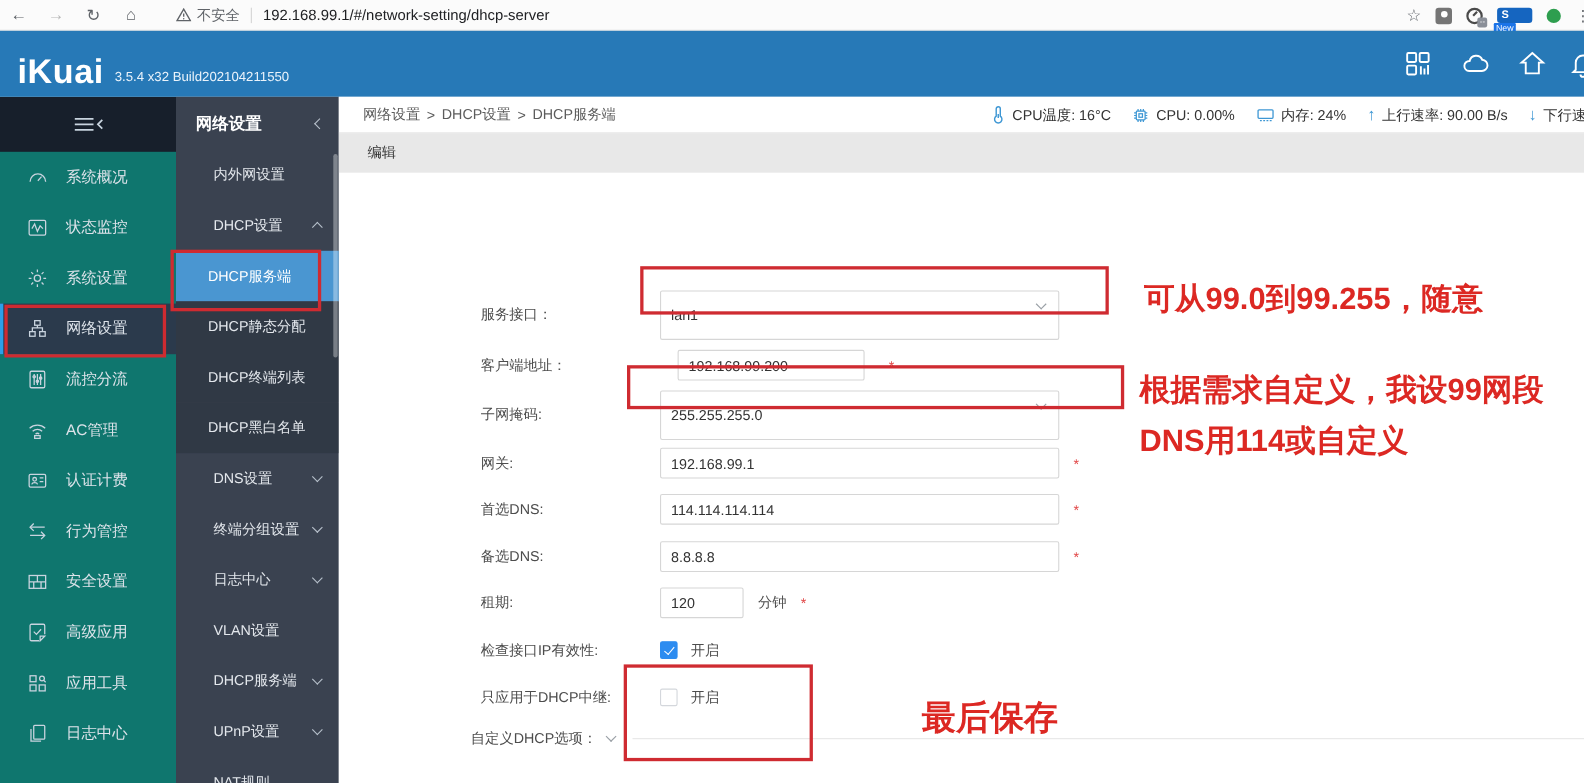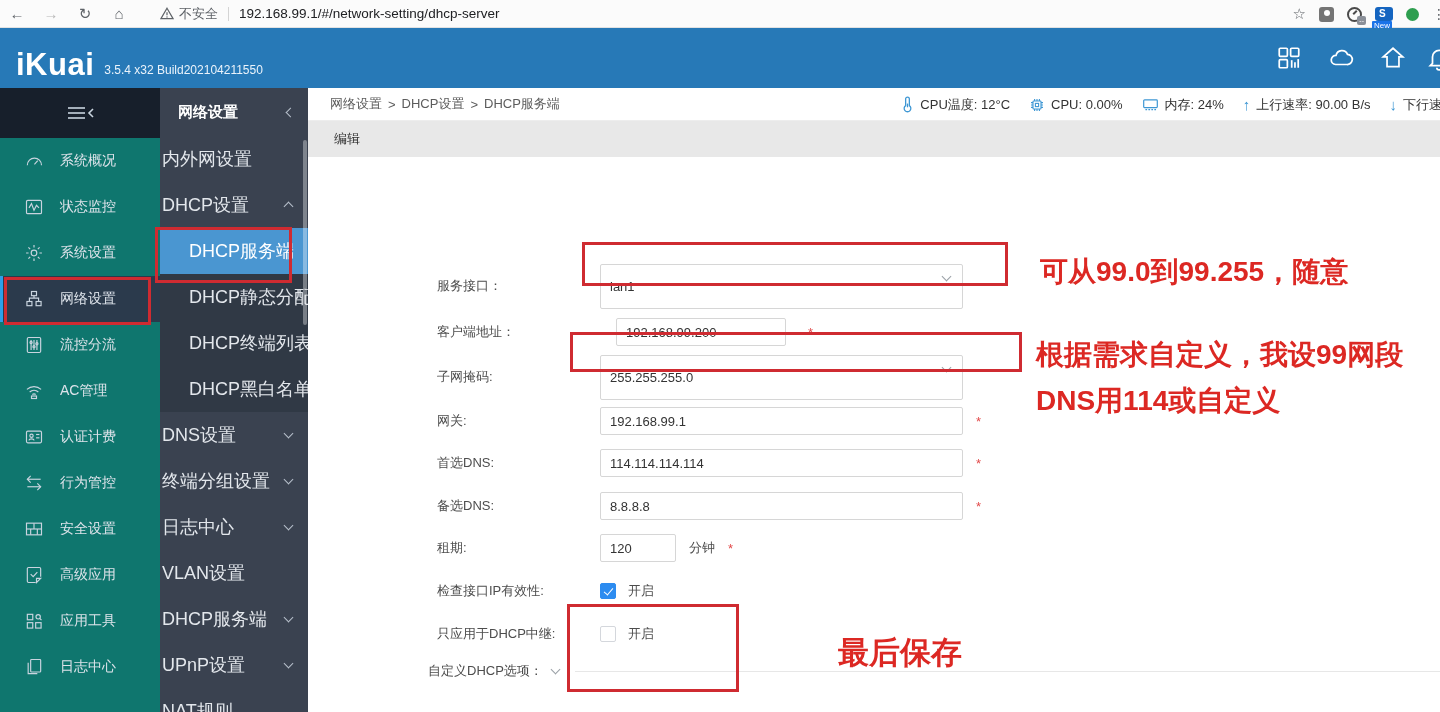--- a/index.html
+++ b/index.html
@@ -16,21 +16,21 @@
   .insecure { font-size:13px; color:#5f6368; margin-left:5px; }
   .url-div { width:1px; height:14px; background:#d4d4d4; margin:0 10px; }
   .url { font-size:13.5px; color:#202124; }
   .browser-right { position:absolute; right:-6px; top:0; height:28px; display:flex; align-items:center; gap:13px; }
   .star { font-size:15px; color:#5f6368; }
   .ext-gray { width:15px; height:15px; border-radius:3px; background:#757575; position:relative; }
   .ext-gray::after { content:""; position:absolute; left:4.5px; top:3px; width:6px; height:6px; border-radius:50%; background:#fff; }
   .ext-gauge { width:15px; height:15px; border-radius:50%; border:2px solid #4a4a4a; position:relative; }
   .ext-gauge::before { content:""; position:absolute; left:5px; top:1px; width:2px; height:5px; background:#4a4a4a; transform:rotate(45deg); }
   .ext-gauge::after { content:"--"; position:absolute; right:-6px; bottom:-5px; background:#8a8f98; color:#fff; font-size:7px; line-height:7px; padding:1px 2px; border-radius:2px; }
-  .ext-new { width:18px; height:14px; border-radius:3px; background:#1565c0; position:relative;text-decoration:underline; }
+  .ext-new { width:32px; height:14px; border-radius:3px; background:#1565c0; position:relative;text-decoration:underline; }
   .ext-new::before { content:"S"; color:#fff; font-size:10px; font-weight:bold; position:absolute; left:4px; top:1px; }
   .new-badge { position:absolute; top:14px; left:-3px; background:#1a73e8; color:#fff; font-size:8px; line-height:9px; padding:0 2px; border-radius:1px; }
   .ext-dot { width:13px; height:13px; border-radius:50%; background:#2e9e4f; }
   .kebab { font-size:14px; color:#5f6368; letter-spacing:0; }
 
   
   .app-header { height:60px; background:#2779b7; position:relative; display:flex; align-items:flex-end; }
   .logo { color:#fff; font-size:31px; font-weight:bold; letter-spacing:.5px; margin:0 0 8px 16px; line-height:1; }
   .version { color:#eaf3fb; font-size:12px; margin:0 0 11px 10px; }
   .hicon { position:absolute; top:17px; width:26px; height:26px; }
@@ -45,21 +45,21 @@
   .nav-item { height:46px; display:flex; align-items:center; cursor:pointer; position:relative; }
   .nav-item.active { background:#2b3a4c; }
   .nav-item.active::before { content:""; position:absolute; left:0; top:0; bottom:0; width:3px; background:#2d9fe8; }
   .nav-ico { width:20px; height:20px; margin-left:24px; flex:none; }
   .nav-ico svg { stroke:#c9d4df; fill:none; stroke-width:1.4; width:20px; height:20px; }
   .nav-lbl { color:#dde3ea; font-size:14px; margin-left:16px; white-space:nowrap; }
 
   
   .ssidebar { width:148px; background:#3a4250; flex:none; position:relative; color:#e3e7ec; }
   .shead { height:48px; display:flex; align-items:center; padding:0 14px 0 18px; font-size:15px; font-weight:bold; color:#fff; }
-  .srow { height:46px; display:flex; align-items:center; padding:0 16px 0 2px; font-size:18px; cursor:pointer; white-space:nowrap; }
+  .srow { height:46px; display:flex; align-items:center; padding:0 16px 0 34px; font-size:13px; cursor:pointer; white-space:nowrap; }
   .srow.child { padding-left:29px; background:#303945; }
   .srow.child.active { background:#4a96d1; color:#fff; }
   .chev { width:7px; height:7px; border-left:1.5px solid #b7c0cb; border-bottom:1.5px solid #b7c0cb; flex:none; }
   .chev.down { transform:rotate(-45deg); margin-top:-3px; }
   .chev.up { transform:rotate(135deg); margin-top:3px; }
   .chev.left { transform:rotate(45deg); }
   .spacer { flex:1; }
   .sscroll { position:absolute; right:1px; top:52px; width:4px; height:185px; background:rgba(255,255,255,.35); border-radius:2px; }
 
   
@@ -352,21 +352,21 @@
         <span>DHCP设置</span>
         <span>&gt;</span>
         <span>DHCP服务端</span>
       </div>
       <div class="status">
         <span class="sitem">
           <svg width="13" height="17" viewBox="0 0 14 18">
               <path d="M5 3 a2 2 0 0 1 4 0 v7.2 a3.6 3.6 0 1 1 -4 0 Z"></path>
               <line x1="7" y1="8" x2="7" y2="12"></line>
             </svg>
-          <span>CPU温度: 12°C</span>
+          <span>CPU温度: 16°C</span>
         </span>
         <span class="sitem">
           <svg width="16" height="16" viewBox="0 0 20 20">
               <rect x="5" y="5" width="10" height="10" rx="1"></rect>
               <rect x="8" y="8" width="4" height="4"></rect>
               <path d="M7 5V2.5 M10 5V2.5 M13 5V2.5 M7 17.5V15 M10 17.5V15 M13 17.5V15 M5 7H2.5 M5 10H2.5 M5 13H2.5 M17.5 7H15 M17.5 10H15 M17.5 13H15"></path>
             </svg>
           <span>CPU: 0.00%</span>
         </span>
         <span class="sitem">

